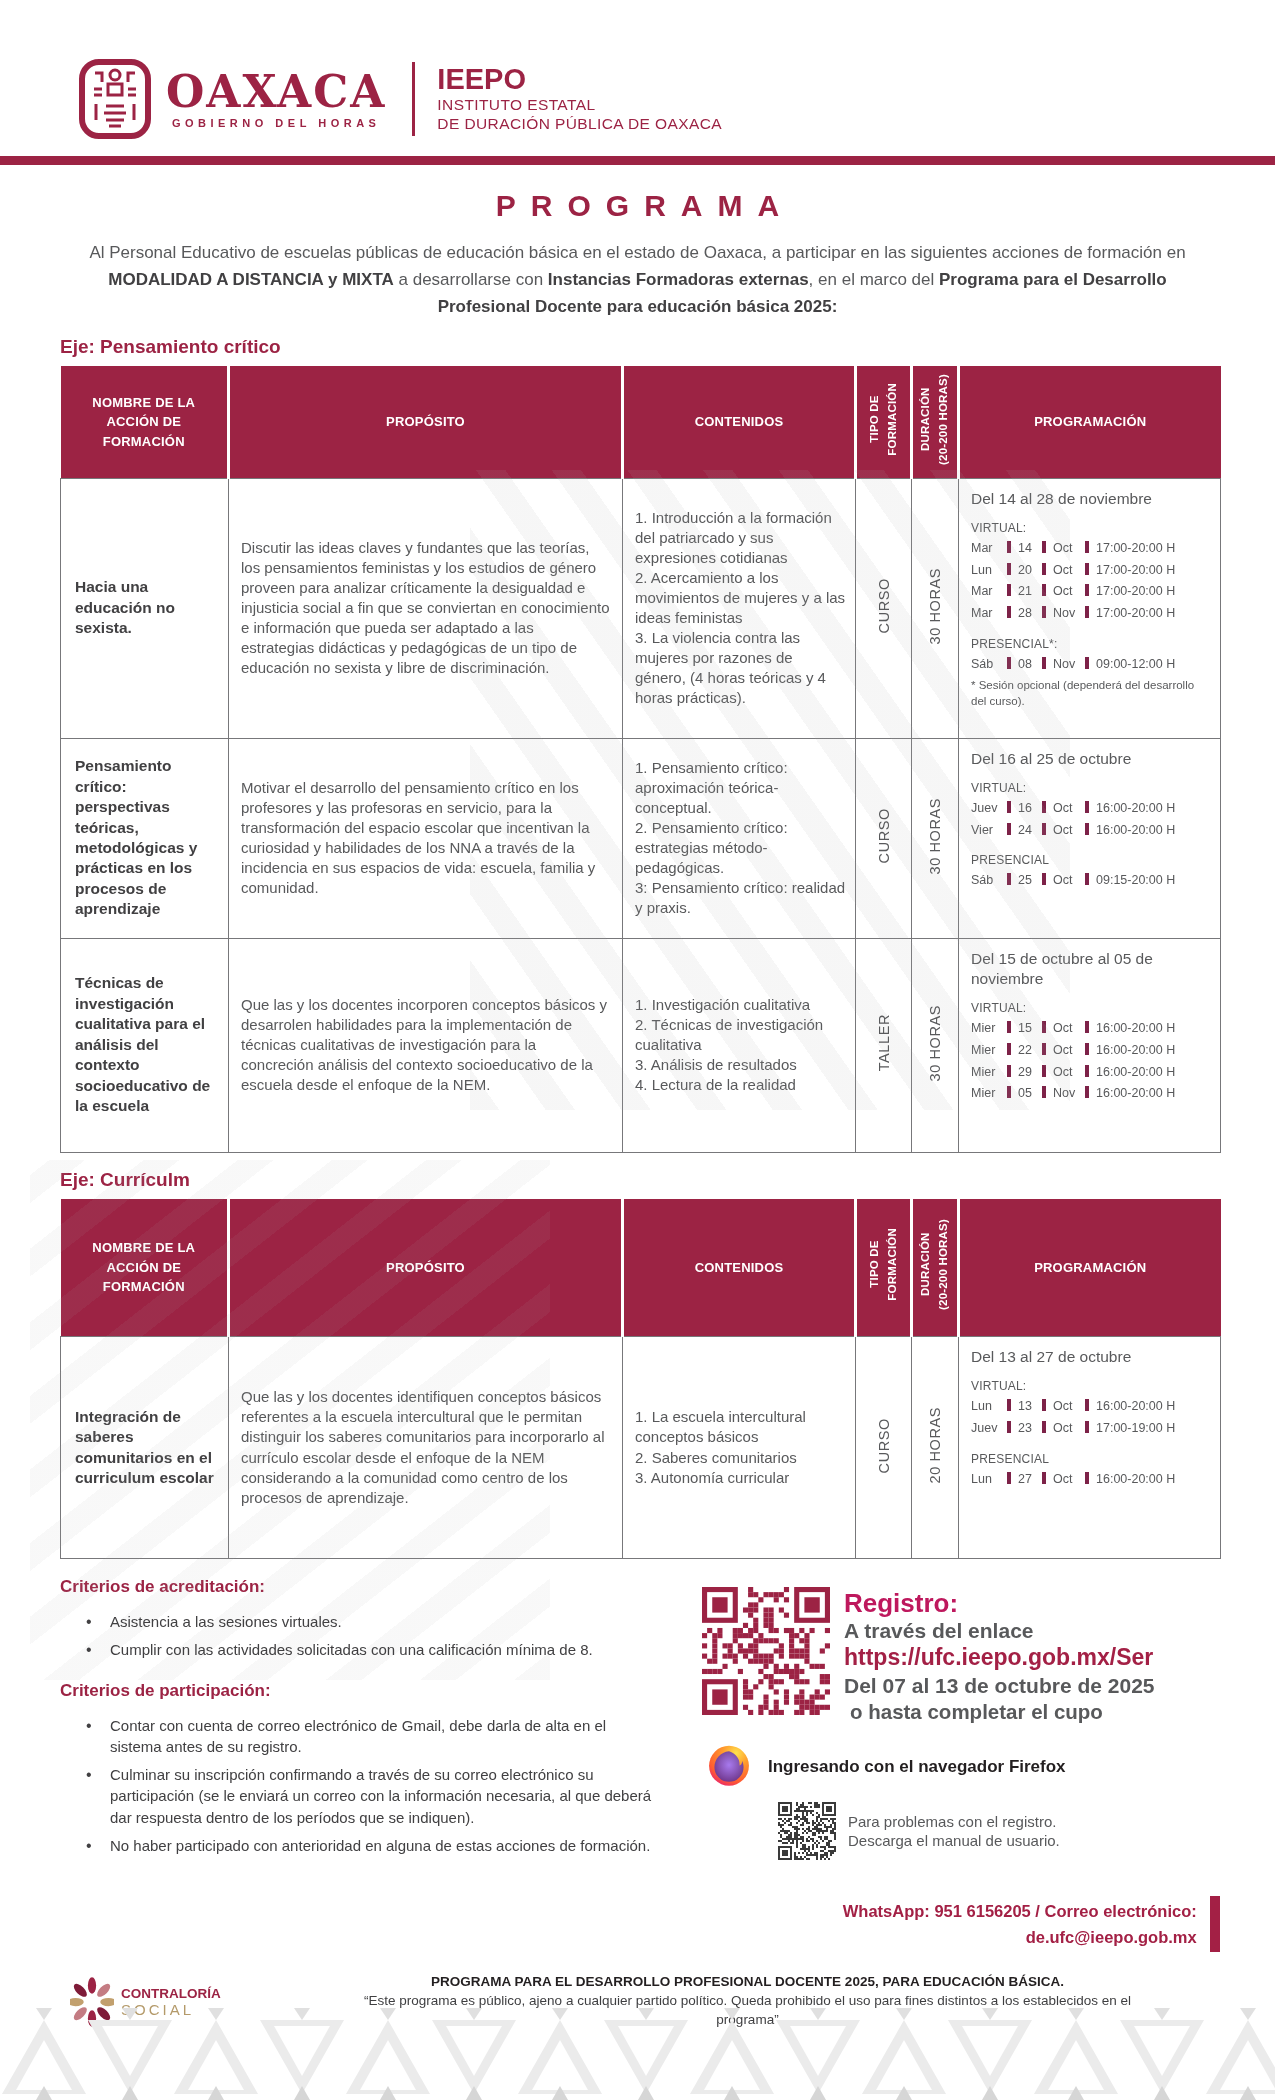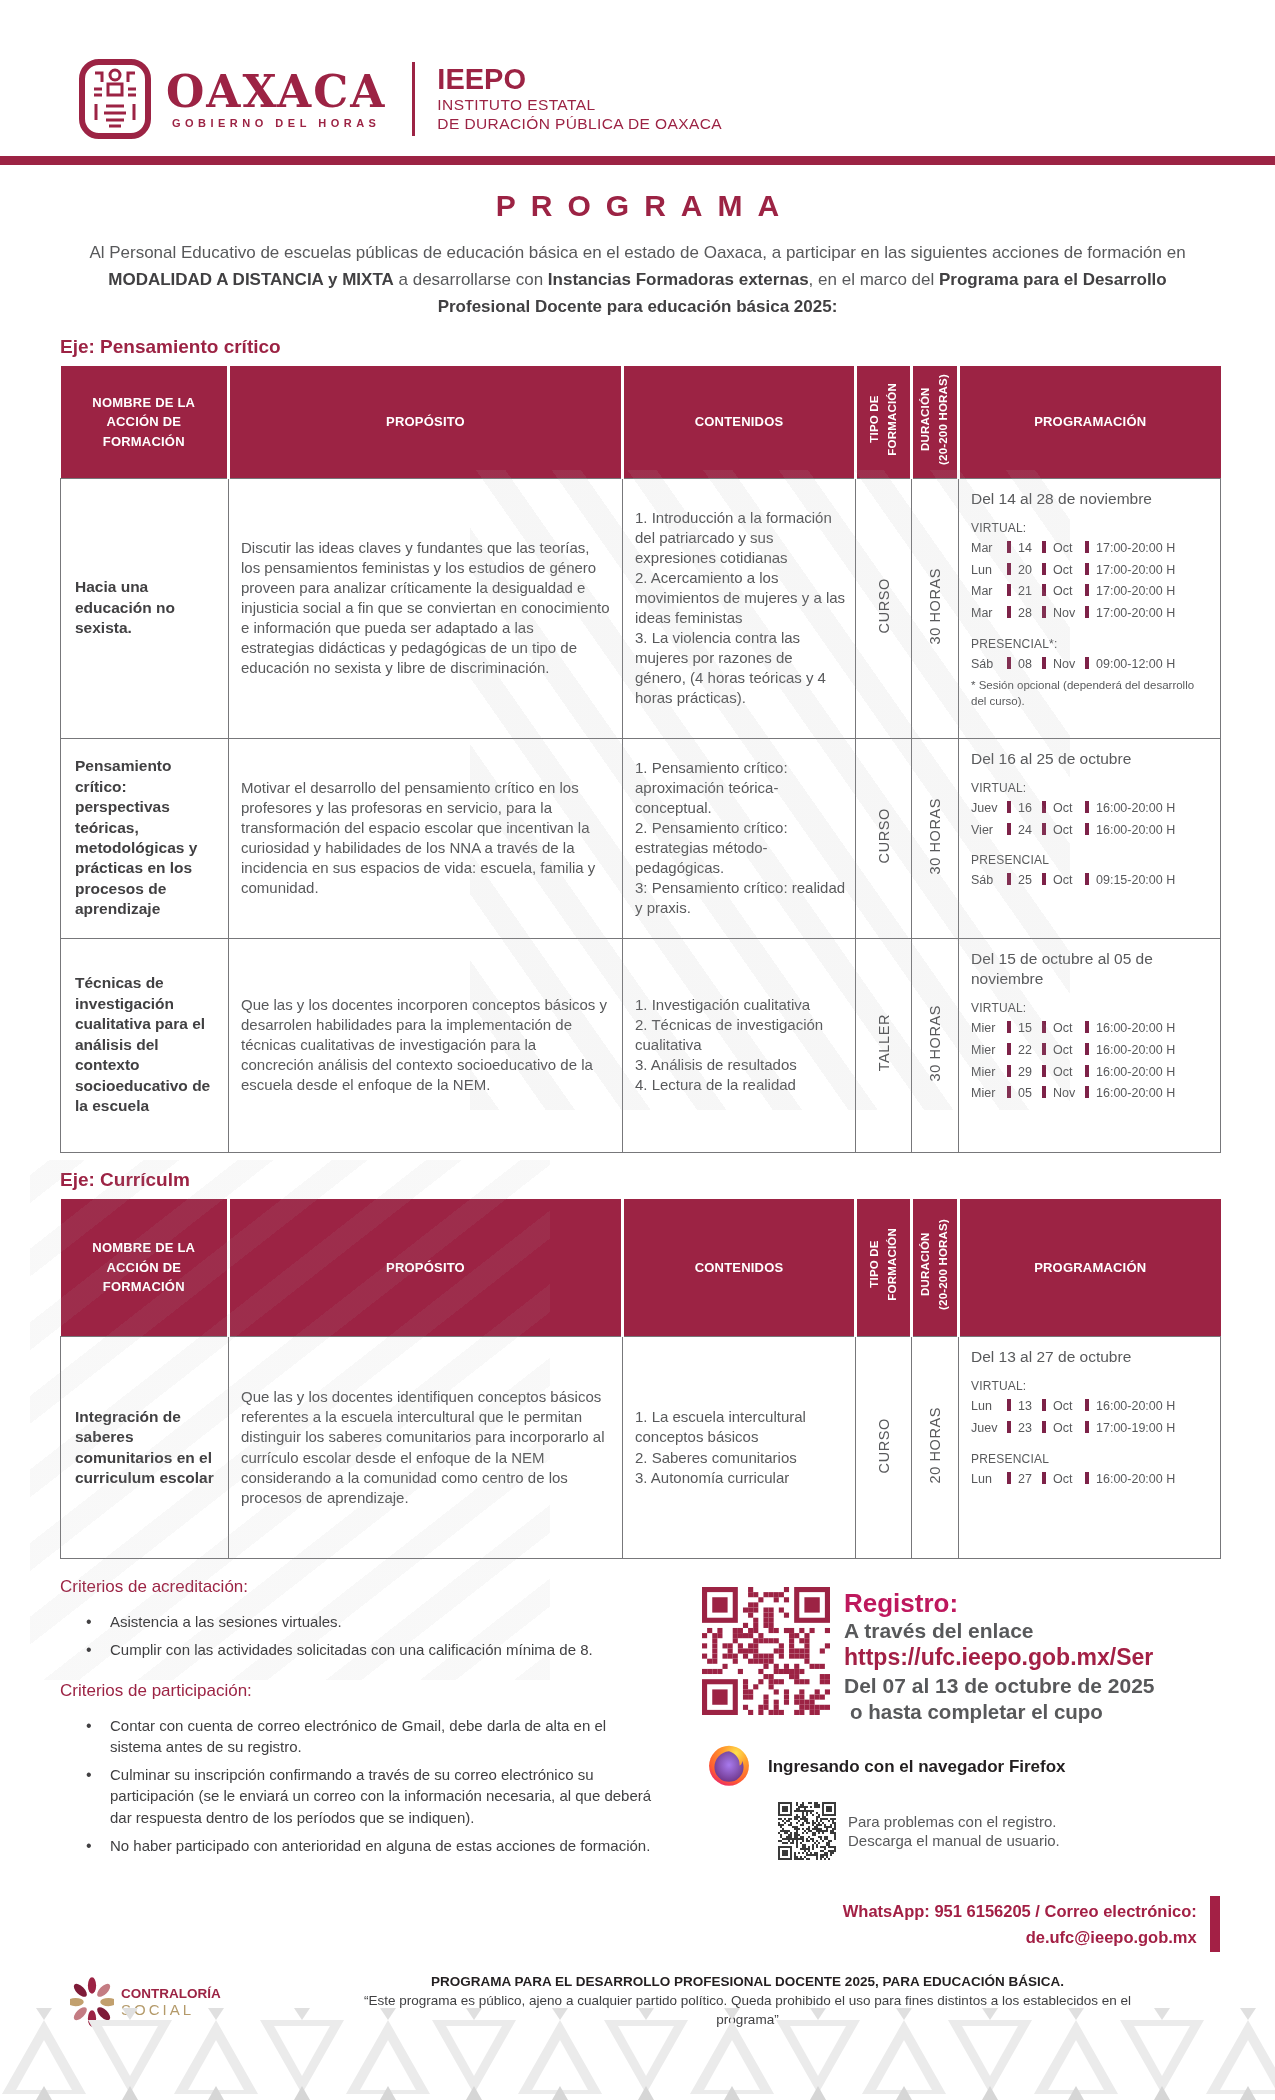--- a/index.html
+++ b/index.html
@@ -49,21 +49,21 @@
   .etq { font-size:12px; margin:12px 0 3px; letter-spacing:0.2px; }
   .sline { font-size:12.5px; line-height:1.75; white-space:nowrap; }
   .sep { display:inline-block; width:4px; height:12px; background:#7D2248; margin:0 7px; vertical-align:-1px; }
   .sd  { display:inline-block; min-width:29px; }
   .sn2 { display:inline-block; min-width:17px; }
   .sm  { display:inline-block; min-width:25px; }
   .nota { font-size:11.5px; line-height:1.35; margin-top:2px; }
 
   .bottom-zone { display:flex; margin:14px 55px 0 60px; }
   .crits { width:600px; flex:0 0 auto; }
-  .crits h3 { color:#9C2344; font-size:17px; font-weight:400; margin:4px 0 14px; }
+  .crits h3 { color:#9C2344; font-size:17px; font-weight:700; margin:4px 0 14px; }
   .crits ul { list-style:none; margin:0 0 20px; }
   .crits li { position:relative; padding-left:50px; font-size:15px; color:#414042; line-height:1.42; margin-bottom:7px; }
   .crits li::before { content:"•"; position:absolute; left:26px; top:0; font-size:16px; }
 
   .reg { flex:1; padding-left:42px; }
   .reg-top { display:flex; gap:14px; margin-top:14px; }
   .qr-big { width:128px; height:128px; flex:0 0 auto; }
   .reg-text { padding-top:2px; }
   .r1 { font-size:26px; font-weight:800; color:#be185d; line-height:1.1; }
   .r2 { font-size:21px; font-weight:700; color:#58595B; line-height:1.2; }

